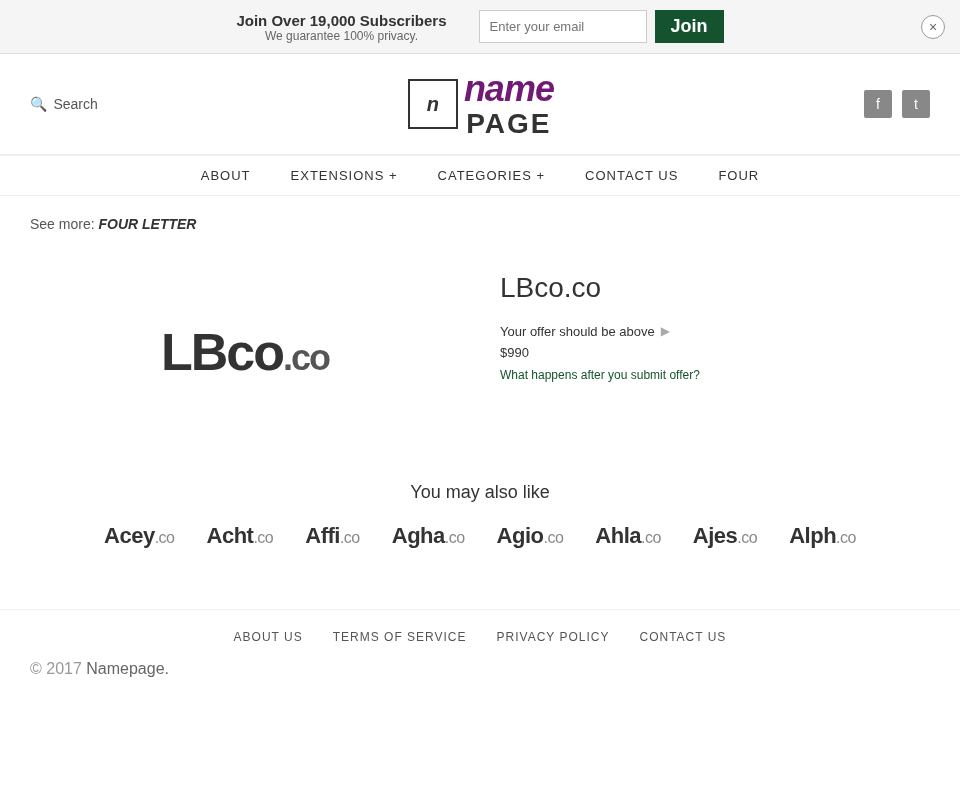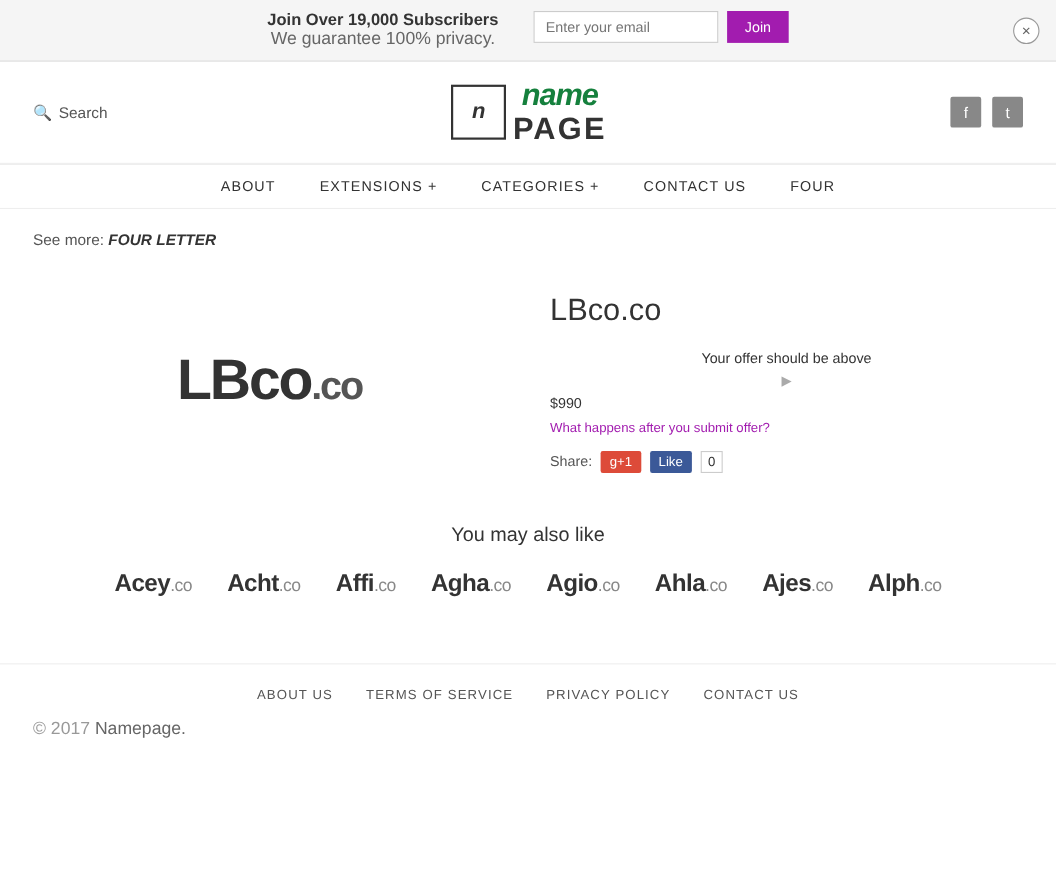--- a/index.html
+++ b/index.html
@@ -4,44 +4,44 @@
   <style>
     * { margin: 0; padding: 0; box-sizing: border-box; }
     body { font-family: Arial, Helvetica, sans-serif; background: #fff; color: #333; font-size: 14px; }
 
     
     .top-banner {
       background: #f5f5f5;
       border-bottom: 1px solid #ddd;
       padding: 10px 20px;
       display: flex;
-      align-items: flex-start;
+      align-items: flex-end;
       justify-content: center;
       gap: 32px;
       position: relative;
     }
     .banner-text { text-align: center; }
     .banner-title { font-size: 15px; font-weight: bold; color: #333; }
-    .banner-subtitle { font-size: 16px; color: #666; }
+    .banner-subtitle { font-size: 12px; color: #666; }
     .banner-form { display: flex; gap: 8px; }
     .banner-input {
       border: 1px solid #ccc;
       padding: 6px 10px;
       font-size: 13px;
       width: 168px;
       color: #999;
     }
     .banner-join-btn {
-      background: #a21caf;
+      background: #14532d;
       color: #fff;
       border: none;
       padding: 6px 16px;
-      font-size: 13px;
-      cursor: pointer;
-      font-weight: normal;
+      font-size: 18px;
+      cursor: pointer;
+      font-weight: bold;
     }
     .banner-close {
       position: absolute;
       right: 15px;
       top: 50%;
       transform: translateY(-50%);
       width: 24px;
       height: 24px;
       border-radius: 50%;
       border: 1px solid #999;
@@ -83,21 +83,21 @@
       border: 2px solid #333;
       display: flex;
       align-items: center;
       justify-content: center;
       font-size: 20px;
       font-weight: bold;
       color: #333;
       font-style: italic;
     }
     .logo-text-block { line-height: 1.1; }
-    .logo-name { font-size: 28px; font-weight: bold; color: #15803d; font-style: italic; letter-spacing: -1px; }
+    .logo-name { font-size: 36px; font-weight: bold; color: #701a75; font-style: italic; letter-spacing: -1px; }
     .logo-page { font-size: 28px; font-weight: bold; color: #333; text-transform: uppercase; letter-spacing: 2px; }
     .header-social { display: flex; gap: 10px; align-items: center; }
     .social-icon {
       width: 28px;
       height: 28px;
       background: #888;
       color: #fff;
       display: flex;
       align-items: center;
       justify-content: center;
@@ -177,28 +177,26 @@
       border: none;
       padding: 10px 30px;
       font-size: 15px;
       cursor: pointer;
       margin-bottom: 16px;
     }
     .offer-info {
       font-size: 13px;
       color: #333;
       display: flex;
-      align-items: center;
       gap: 6px;
       margin-bottom: 6px;
-      flex-direction: column;
     }
     .offer-arrow { color: #aaa; font-size: 12px; }
     .offer-price { font-size: 13px; color: #333; margin-bottom: 8px; }
-    .offer-link { color: #a21caf; font-size: 12px; text-decoration: none; cursor: pointer; display: block; margin-bottom: 14px; }
+    .offer-link { color: #14532d; font-size: 12px; text-decoration: none; cursor: pointer; display: block; }
     .share-row { display: flex; align-items: center; gap: 8px; font-size: 13px; color: #555; }
     .gplus-btn {
       background: #dd4b39;
       color: #fff;
       border: none;
       padding: 3px 8px;
       font-size: 12px;
       cursor: pointer;
       display: flex;
       align-items: center;
@@ -331,26 +329,20 @@
       </div>
     </div>
     <div class="domain-info">
       <div class="domain-title">LBco.co</div>
       <div class="offer-info">
         <span>Your offer should be above</span>
         <span class="offer-arrow">▶</span>
       </div>
       <div class="offer-price">$990</div>
       <a class="offer-link">What happens after you submit offer?</a>
-      <div class="share-row">
-        <span>Share:</span>
-        <button class="gplus-btn">g+1</button>
-        <button class="fb-like-btn">Like</button>
-        <span class="fb-count">0</span>
-      </div>
     </div>
   </div>
 
   <div class="also-like-section">
     <div class="also-like-title">You may also like</div>
     <div class="also-like-grid" id="also-like-grid">
     <div class="also-like-item"><span>Acey</span><span class="ext">.co</span></div>
         <div class="also-like-item"><span>Acht</span><span class="ext">.co</span></div>
         <div class="also-like-item"><span>Affi</span><span class="ext">.co</span></div>
         <div class="also-like-item"><span>Agha</span><span class="ext">.co</span></div>

